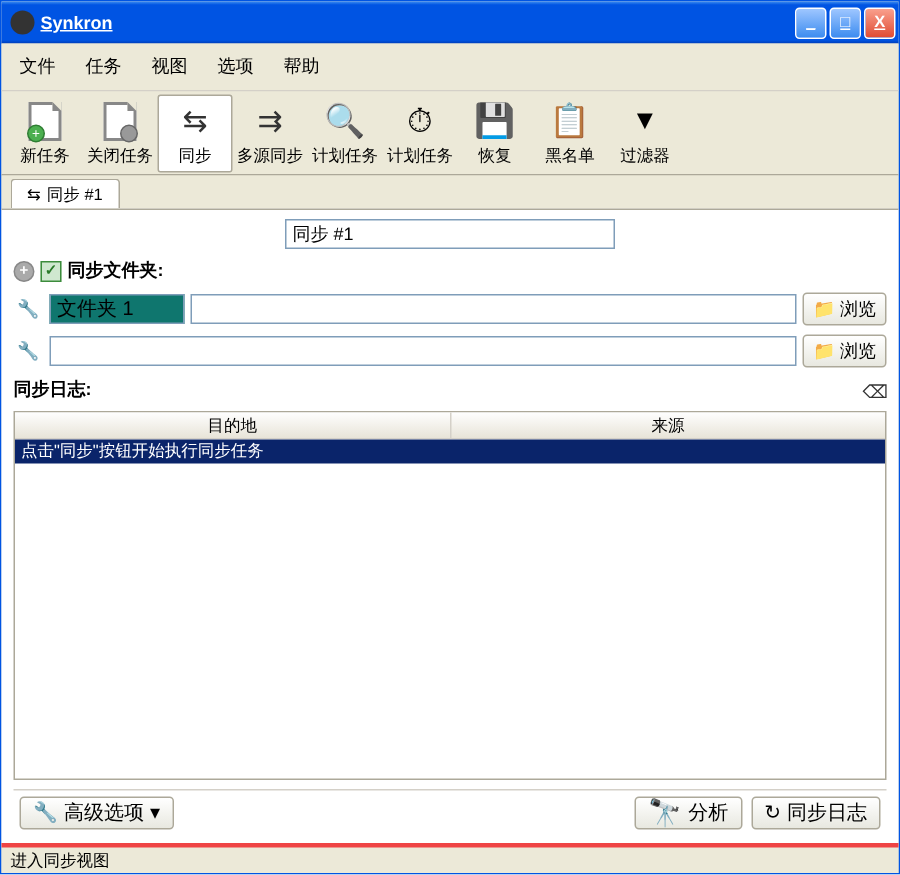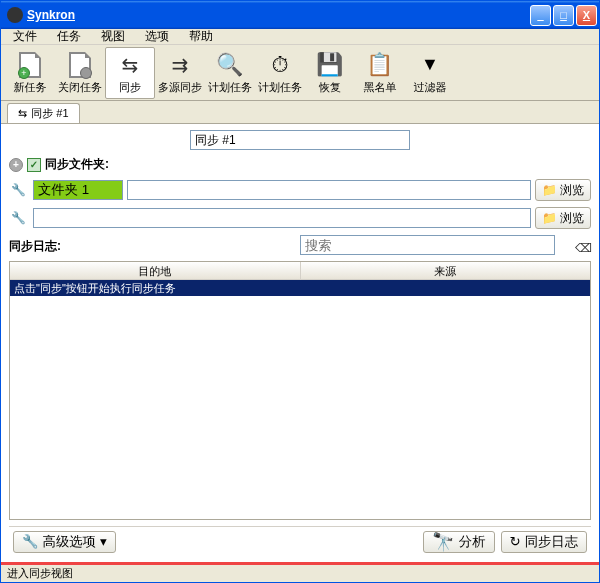--- a/index.html
+++ b/index.html
@@ -6,38 +6,38 @@
 body { font-family: "Tahoma", "SimSun", sans-serif; font-size: 12px; background: #fff; }
 .window { width: 600px; height: 583px; border: 1px solid #0054e3; background: #ece9d8; display: flex; flex-direction: column; }
 .titlebar { height: 28px; background: linear-gradient(to bottom, #3c8cf0 0%, #0054e3 8%, #0054e3 92%, #003db7 100%); display: flex; align-items: center; padding: 0 2px 0 6px; color: #fff; font-weight: bold; text-decoration: underline; }
 .titlebar-icon { width: 16px; height: 16px; background: #333; border-radius: 50%; margin-right: 4px; }
 .titlebar-title { flex: 1; }
 .titlebar-buttons { display: flex; gap: 2px; }
 .tbtn { width: 21px; height: 21px; border: 1px solid #fff; border-radius: 3px; display: flex; align-items: center; justify-content: center; font-size: 11px; font-weight: bold; cursor: pointer; }
 .tbtn.min { background: linear-gradient(#9ec6ff,#3c8cf0); }
 .tbtn.max { background: linear-gradient(#9ec6ff,#3c8cf0); }
 .tbtn.close { background: linear-gradient(#f9a08d,#e04b33); }
-.menubar { height: 16px; background: #ece9d8; display: flex; align-items: center; padding: 0 4px; gap: 4px; border-bottom: 1px solid #d4d0c8; }
+.menubar { height: 32px; background: #ece9d8; display: flex; align-items: center; padding: 0 4px; gap: 4px; border-bottom: 1px solid #d4d0c8; }
 .menu-item { padding: 2px 8px; cursor: pointer; }
 .toolbar { height: 56px; background: #ece9d8; display: flex; align-items: center; padding: 2px 4px; gap: 0; border-bottom: 1px solid #aca899; }
 .tool { width: 50px; height: 52px; display: flex; flex-direction: column; align-items: center; justify-content: center; cursor: pointer; border: 1px solid transparent; border-radius: 2px; }
 .tool.active { background: #fff; border: 1px solid #aca899; }
 .tool-icon { width: 28px; height: 28px; display: flex; align-items: center; justify-content: center; font-size: 22px; }
 .tool-label { font-size: 11px; margin-top: 1px; }
 .tabbar { height: 22px; background: #ece9d8; display: flex; align-items: flex-end; padding: 0 6px; }
 .tab { height: 20px; padding: 2px 10px; background: #fff; border: 1px solid #aca899; border-bottom: none; border-radius: 3px 3px 0 0; display: flex; align-items: center; gap: 4px; font-size: 11px; }
 .content { flex: 1; background: #fff; border-top: 1px solid #aca899; padding: 6px 8px; display: flex; flex-direction: column; gap: 6px; overflow: hidden; }
 .tabname-row { display: flex; justify-content: center; }
 .tabname-input { width: 220px; height: 20px; border: 1px solid #7f9db9; padding: 0 4px; font-size: 12px; }
 .section-header { display: flex; align-items: center; gap: 4px; font-weight: bold; }
 .plus { width: 14px; height: 14px; border: 1px solid #888; border-radius: 7px; background: #aaa; text-align: center; line-height: 12px; font-size: 10px; color: #fff; cursor: pointer; }
 .chk { width: 14px; height: 14px; border: 1px solid #3c8c3c; background: #cfe8cf; text-align: center; line-height: 12px; font-size: 10px; color: #2a7a2a; cursor: pointer; }
 .folder-row { display: flex; align-items: center; gap: 4px; }
 .wrench { width: 20px; height: 18px; display: flex; align-items: center; justify-content: center; color: #555; font-size: 12px; cursor: pointer; }
-.folder-label { width: 90px; height: 20px; border: 1px solid #7f9db9; padding: 0 4px; background: #84cc16; }
+.folder-label { width: 90px; height: 20px; border: 1px solid #7f9db9; padding: 0 4px; background: #0f766e; }
 .folder-path { flex: 1; height: 20px; border: 1px solid #7f9db9; padding: 0 4px; background: #fff; }
 .browse-btn { width: 56px; height: 22px; border: 1px solid #aca899; background: linear-gradient(#fff,#e8e8e0); border-radius: 3px; display: flex; align-items: center; justify-content: center; gap: 3px; cursor: pointer; font-size: 12px; }
 .log-header { display: flex; align-items: flex-end; gap: 20px; }
 .log-title { font-weight: bold; flex: 0 0 auto; }
 .log-spacer { flex: 1; }
 .search-input { width: 255px; height: 20px; border: 1px solid #7f9db9; padding: 0 4px; color: #888; }
 .search-clear { width: 16px; font-size: 12px; cursor: pointer; color: #333; text-align: center; }
 .table { border: 1px solid #aca899; flex: 1; display: flex; flex-direction: column; background: #fff; }
 .table-head { display: flex; height: 18px; background: linear-gradient(#fefefe,#e8e4d8); border-bottom: 1px solid #d4d0c8; }
 .th { flex: 1; text-align: center; border-right: 1px solid #d4d0c8; font-size: 11px; line-height: 18px; }
@@ -159,21 +159,20 @@
       <input class="folder-path" value="" style="">
       <button class="browse-btn">
         <span>📁</span>
         <span>浏览</span>
       </button>
     </div>
 
     <div class="log-header">
       <span class="log-title">同步日志:</span>
       <span class="log-spacer"></span>
-      <input class="search-input" placeholder="搜索" style="">
       <span class="search-clear">⌫</span>
     </div>
 
     <div class="table">
       <div class="table-head">
         <div class="th">目的地</div>
         <div class="th">来源</div>
       </div>
       <div class="table-body">
         <div class="table-row">点击"同步"按钮开始执行同步任务</div>

